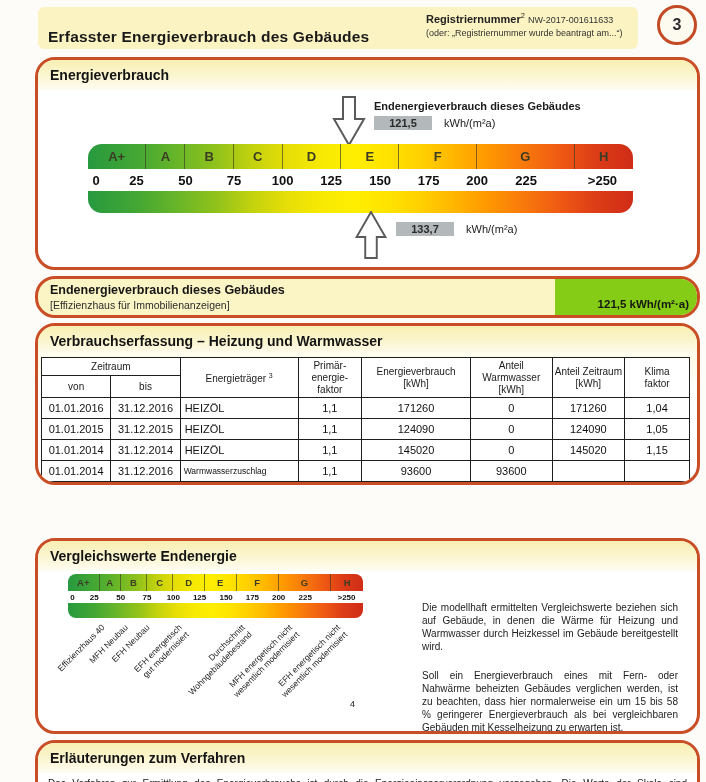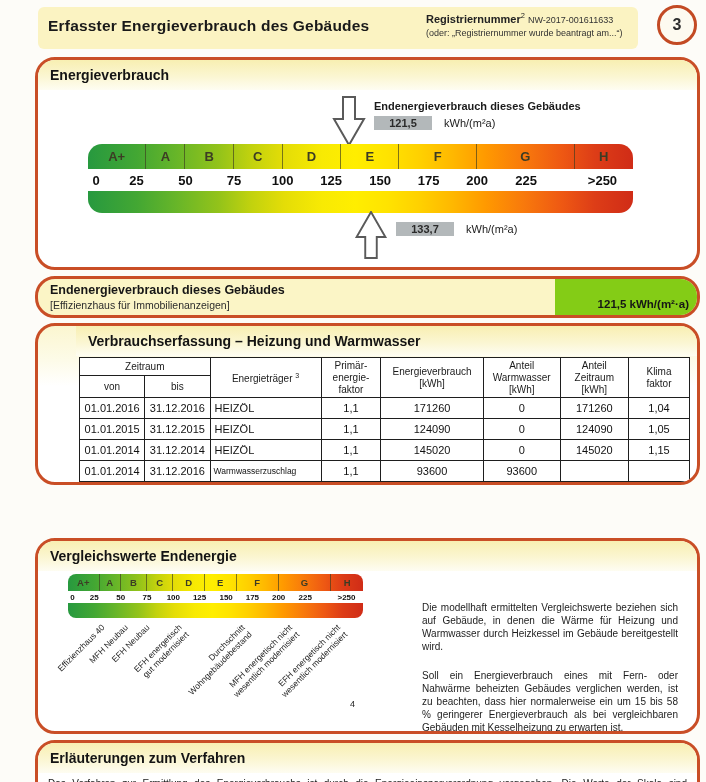--- a/index.html
+++ b/index.html
@@ -7,21 +7,21 @@
     position:relative;width:706px;height:782px;margin:0 auto;
     background:#fdfcf8;overflow:hidden;
     font-family:"Liberation Sans", sans-serif;color:#1d1d1d;
   }
   
   .topband{
     position:absolute;left:38px;top:7px;width:600px;height:42px;
     background:#fbf3c2;border-radius:6px;
   }
   .doc-title{
-    position:absolute;left:10px;top:10px;font-size:15.5px;font-weight:bold;color:#191919;
+    position:absolute;left:10px;top:21px;font-size:15.5px;font-weight:bold;color:#191919;
     letter-spacing:.2px;
   }
   .regblock{position:absolute;left:388px;top:4px;width:210px;}
   .regline1{font-size:11px;color:#222;}
   .regline1 b{font-weight:bold;}
   .regline1 sup{font-size:7.5px;}
   .regnum{font-size:9px;color:#333;}
   .regline2{font-size:9px;color:#333;margin-top:3px;}
   .pagecircle{
     position:absolute;left:657px;top:5px;width:34px;height:34px;border-radius:50%;
@@ -86,21 +86,21 @@
   #sec-endband .t1{font-size:12.5px;font-weight:bold;color:#161616;}
   #sec-endband .t2{font-size:10.5px;color:#2c2c2c;margin-top:2px;}
   #sec-endband .valbox{
     position:absolute;right:0;top:0;bottom:0;width:142px;background:#84cc16;
     display:flex;align-items:flex-end;justify-content:flex-end;
     padding:0 8px 5px 0;box-sizing:border-box;
     font-size:11.5px;font-weight:bold;color:#161616;
   }
   
   #sec-table{top:323px;height:162px;
-    background:linear-gradient(180deg,#fbf6d0 0px,#fdfbe8 34px,#ffffff 60px);padding-left:38px;}
+    background:linear-gradient(180deg,#fbf6d0 0px,#fdfbe8 34px,#ffffff 60px);}
   #sec-table table{
     width:calc(100% - 10px);margin:1px 5px 0 3px;border-collapse:collapse;
     table-layout:fixed;background:#fff;
   }
   #sec-table th,#sec-table td{
     border:1px solid #1e1e1e;padding:1px 2px;text-align:center;
     overflow:hidden;box-sizing:border-box;
   }
   #sec-table th{font-weight:normal;font-size:10px;white-space:pre-line;line-height:12px;color:#1a1a1a;}
   #sec-table td{font-size:11px;height:21px;color:#111;}

